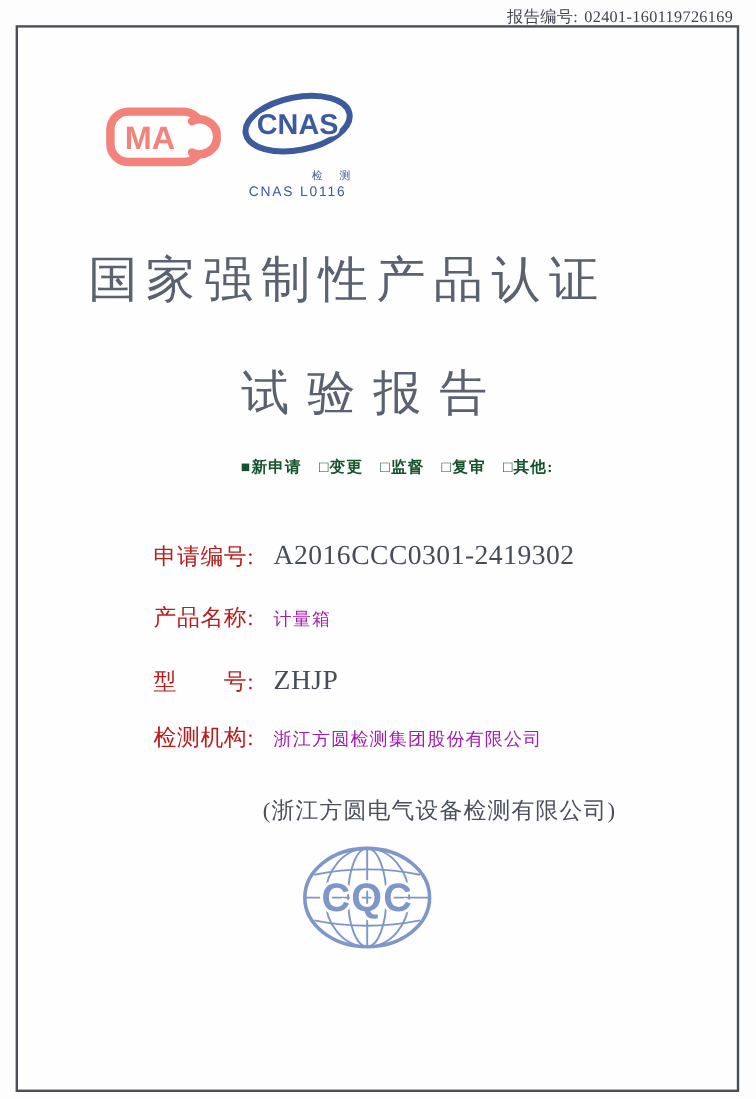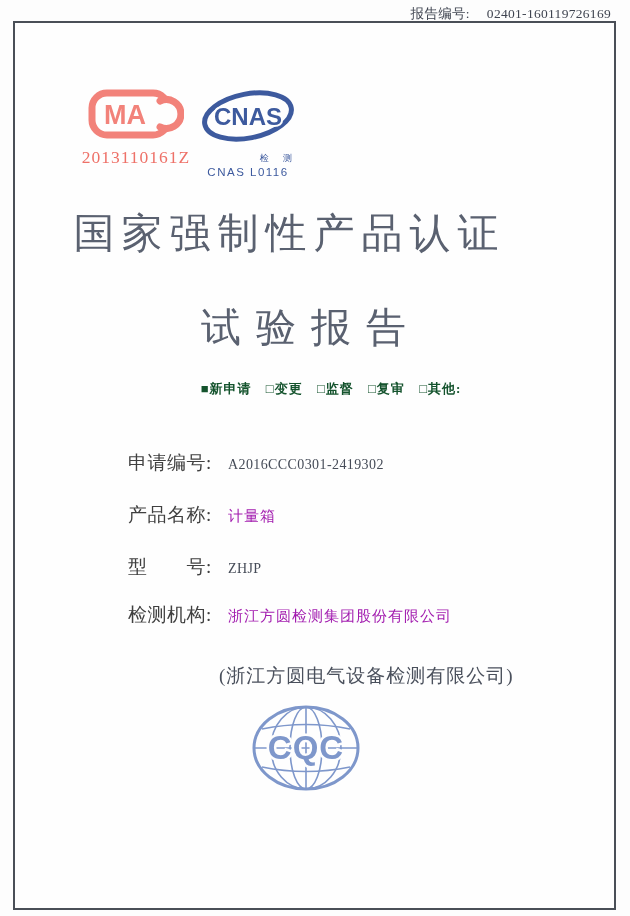--- a/index.html
+++ b/index.html
@@ -6,33 +6,33 @@
   body{
     width:630px;height:916px;position:relative;background:#fdfdfd;
     font-family:"Liberation Serif","DejaVu Serif",serif;color:#4d5460;
     overflow:hidden;
   }
   
   .report-no{
     position:absolute;top:5px;right:19px;font-size:13.5px;color:#3f4450;
     letter-spacing:0.3px;white-space:nowrap;
   }
-  .report-no .val{margin-left:17px;}
+  .report-no .val{margin-left:5px;}
   
   .frame{
     position:absolute;left:13px;top:21px;width:599px;height:885px;
     border:2px solid #4a4f57;background:#fefefe;
   }
   
   .cma-block{position:absolute;left:76px;top:89px;width:120px;text-align:center;}
   .cma-number{
     margin-top:4px;font-size:17.5px;color:#ee7168;letter-spacing:1px;
     font-family:"Liberation Serif",serif;
   }
-  .cnas-block{position:absolute;left:198px;top:87px;width:100px;text-align:center;}
+  .cnas-block{position:absolute;left:198px;top:74px;width:100px;text-align:center;}
   .cnas-caption-cn{font-size:9px;color:#3d5a9e;letter-spacing:6px;margin-top:3px;text-indent:6px;text-align:right;}
   .cnas-caption-code{font-size:11.5px;color:#3d5a9e;letter-spacing:1.5px;margin-top:1px;
     font-family:"Liberation Sans",sans-serif;}
   
   .title1{
     position:absolute;left:0;top:206px;width:572px;text-align:center;
     font-size:41px;font-weight:normal;color:#5a6170;letter-spacing:7px;text-indent:7px;
     margin:0;
   }
   .title2{
@@ -42,24 +42,24 @@
   }
   
   .checkbox-row{
     position:absolute;left:0;top:380px;width:630px;text-align:center;
     font-size:13px;color:#14532d;font-weight:bold;letter-spacing:1px;white-space:nowrap;margin-left:16px;
   }
   .checkbox-row .cb-item{margin:0 5px;}
   
   .field{position:absolute;left:128px;white-space:nowrap;}
   .field .lbl{
-    display:inline-block;width:96px;font-size:19px;color:#404040;letter-spacing:0.5px;
+    display:inline-block;width:96px;font-size:19px;color:#b91c1c;letter-spacing:0.5px;
   }
   .field .val-cn{font-size:15px;color:#a21caf;letter-spacing:1px;}
-  .field .val-lat{font-size:14px;color:#464c58;letter-spacing:0.4px;}
+  .field .val-lat{font-size:23px;color:#464c58;letter-spacing:0.4px;}
   .f-appno{top:450px;}
   .f-product{top:502px;}
   .f-model{top:554px;}
   .f-org{top:602px;}
   .f-org2{position:absolute;left:219px;top:631px;font-size:19px;color:#4a505c;
     letter-spacing:1px;white-space:nowrap;margin-top:32px;}
   
   .cqc-block{position:absolute;left:251px;top:703px;text-align:right;}
 </style>
 </head>
@@ -73,21 +73,20 @@
 
 <div class="cma-block">
   <span>
     <svg width="96" height="50" viewBox="0 0 96 50">
       <rect x="4" y="4" width="76" height="42" rx="15" fill="none" stroke="#f2827a" stroke-width="7"></rect>
       <rect x="67" y="11" width="29" height="28" fill="#fefefe"></rect>
       <path d="M 72 12 A 14.5 14.5 0 1 1 72 38" fill="none" stroke="#f2827a" stroke-width="7" stroke-linecap="round"></path>
       <text x="16" y="35" font-size="27" font-weight="bold" fill="#f2827a" font-family="Liberation Sans, sans-serif">MA</text>
     </svg>
   </span>
-  <div class="cma-number">2013110161Z</div>
 </div>
 
 <div class="cnas-block">
   <span>
     <svg width="100" height="58" viewBox="0 0 100 58">
       <ellipse cx="50" cy="29" rx="44" ry="22" fill="none" stroke="#3d5a9e" stroke-width="5" transform="rotate(-11 50 29)"></ellipse>
       <text x="50" y="38" text-anchor="middle" font-size="24" font-weight="bold" fill="#3d5a9e" stroke="#fefefe" stroke-width="4" paint-order="stroke" font-family="Liberation Sans, sans-serif">CNAS</text>
     </svg>
   </span>
   <div class="cnas-caption-cn">检 测</div>

